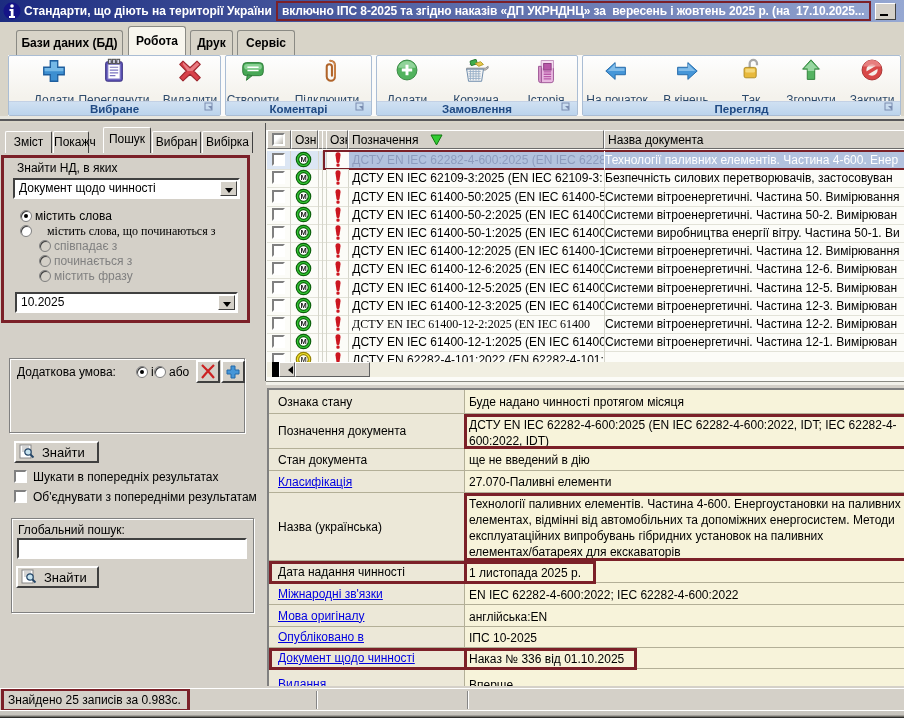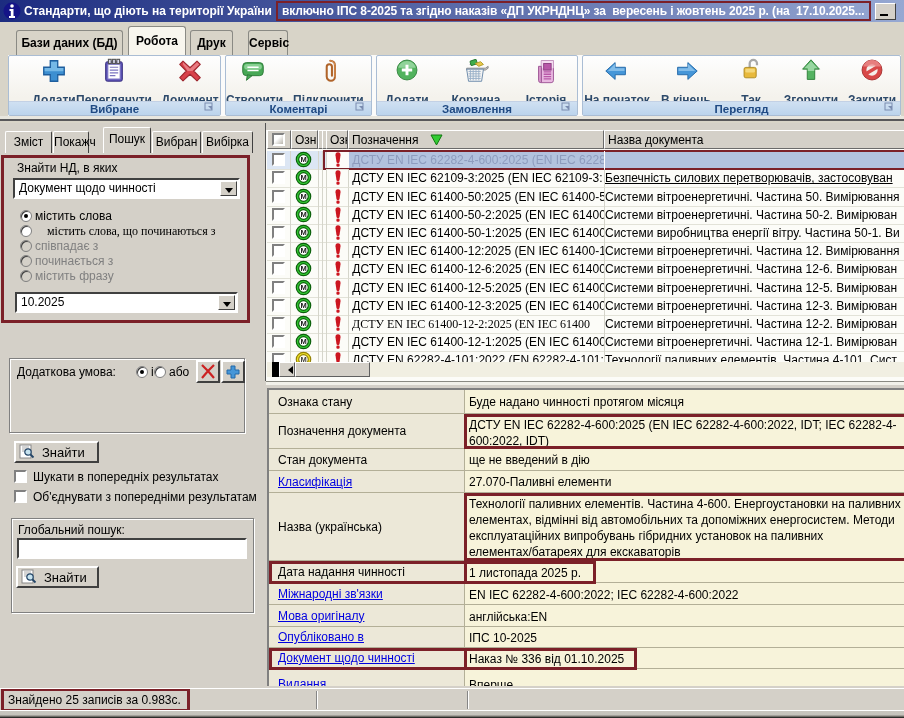--- a/index.html
+++ b/index.html
@@ -14,35 +14,35 @@
 #tabrow{left:0;top:22px;width:904px;height:34px;background:#d8d4c8;}
 .ttab{position:absolute;bottom:0;height:26px;background:#d8d4c8;border:1px solid #8a8a84;border-bottom:none;border-radius:3px 3px 0 0;font-weight:bold;font-size:12px;text-align:center;line-height:25px;}
 .ttab.act{height:30px;background:#f8f6ee;line-height:29px;}
 
 #ribbon{left:0;top:55px;width:904px;height:64px;background:#fbfbfa;}
 .rgroup{position:absolute;top:0px;height:61px;background:linear-gradient(#fefefe,#f4f2ec 70%);border:1px solid #aabdd4;border-radius:2px;}
 .rcap{position:absolute;left:0;bottom:0;width:100%;height:14px;background:linear-gradient(#cfe0f2,#bcd4ec);color:#204a83;font-weight:bold;font-size:11.5px;text-align:center;line-height:14px;border-top:1px solid #c3d1e5;}
 .launch{position:absolute;bottom:2px;width:11px;height:11px;}
 .rbtn{position:absolute;top:1px;text-align:center;color:#2d4a6b;font-size:12px;}
 .rbtn .ric{margin:0 auto;width:30px;height:28px;position:relative;}
-.rbtn .rlb{margin-top:8px;white-space:nowrap;line-height:14px;font-weight:bold;}
+.rbtn .rlb{margin-top:8px;white-space:nowrap;line-height:14px;}
 #ribline{left:0;top:119px;width:904px;height:4px;background:#d8d4c8;border-top:2px solid #58585a;}
 
 #lpanel{left:0;top:123px;width:256px;height:565px;background:#d4d0c8;overflow:hidden;}
 .ltab{position:absolute;top:8px;height:22px;background:#d4d0c8;border-top:1px solid #fff;border-left:1px solid #fff;border-right:1px solid #404040;border-radius:2px 2px 0 0;font-size:12px;text-align:center;line-height:21px;}
 .ltab.act{top:4px;height:26px;line-height:23px;}
 #redbox1{left:1px;top:32px;width:249px;height:168px;border:3px solid #7b2028;}
 .combo{position:absolute;background:#fff;border-top:2px solid #404040;border-left:2px solid #404040;border-bottom:2px solid #fff;border-right:2px solid #fff;height:21px;font-size:12px;line-height:17px;padding-left:4px;}
 .cbtn{position:absolute;right:1px;top:1px;width:17px;height:15px;background:#d4d0c8;border-top:1px solid #fff;border-left:1px solid #fff;border-right:1px solid #404040;border-bottom:1px solid #404040;}
 .cbtn:after{content:"";position:absolute;left:4px;top:6px;border:4px solid transparent;border-top:5px solid #000;}
 .radio{position:absolute;width:12px;height:12px;z-index:2;border-radius:50%;background:#fff;border:1px solid #808080;box-shadow:inset 1px 1px 0 #404040;}
 .radio.on:after{content:"";position:absolute;left:3px;top:3px;width:4px;height:4px;border-radius:50%;background:#000;}
 .radio.dis{background:#d4d0c8;}
 .rlabel{position:absolute;font-size:12px;white-space:nowrap;}
-.dis{color:#808080;}
+.dis{color:#808080;margin-left:19px;}
 .gbox{position:absolute;border:1px solid #808080;box-shadow:1px 1px 0 #fff inset, 1px 1px 0 #fff;}
 .btn3d{position:absolute;background:#d4d0c8;border-top:2px solid #fff;border-left:2px solid #fff;border-right:2px solid #404040;border-bottom:2px solid #404040;}
 .chk{position:absolute;width:13px;height:13px;background:#fff;border-top:2px solid #808080;border-left:2px solid #808080;border-bottom:2px solid #fff;border-right:2px solid #fff;}
 #redbox2{left:1px;top:688px;width:189px;height:24px;border:3px solid #7b2028;line-height:18px;padding-left:4px;font-size:12px;background:#d4d0c8;white-space:nowrap;}
 
 #grid{left:265px;top:123px;width:639px;height:258px;background:#fcfcf8;border-left:1px solid #555;}
 .hcell{position:absolute;top:7px;height:19px;background:#d4d0c8;border-top:1px solid #fff;border-left:1px solid #fff;border-right:1px solid #6a6a6a;border-bottom:1px solid #6a6a6a;font-size:12px;line-height:18px;padding-left:3px;overflow:hidden;white-space:nowrap;}
 .grow{position:absolute;left:1px;width:638px;height:19px;}
 .gcell{position:absolute;top:0;height:100%;border-right:1px solid #d5d5cb;border-bottom:1px solid #e2e2d8;overflow:hidden;white-space:nowrap;font-size:12px;line-height:18px;}
 
@@ -70,21 +70,21 @@
 <div class="abs" id="minbtn">
     <div></div>
   </div>
 
 <div class="abs" style="left:1px;top:25px;width:1px;height:94px;background:#9a9a94;"></div>
 <div class="abs" style="left:2px;top:25px;width:1px;height:94px;background:#ffffff;"></div>
 <div class="abs" id="tabrow">
   <div class="ttab" style="left:16px;width:107px;">Бази даних (БД)</div>
   <div class="ttab act" style="left:128px;width:58px;">Робота</div>
   <div class="ttab" style="left:190px;width:43px;">Друк</div>
-  <div class="ttab" style="left:248px;width:40px;">Сервіс</div>
+  <div class="ttab" style="left:237px;width:58px;">Сервіс</div>
 </div>
 
 <div class="abs" id="ribbon">
 <div class="abs" style="left:0;top:0;width:8px;height:64px;background:#d8d4c8;"></div>
     <div class="abs" style="left:901px;top:0;width:3px;height:64px;background:#d8d4c8;"></div>
     <div class="abs" style="left:0;top:61px;width:904px;height:3px;background:#e8e6de;"></div>
 <div class="rgroup" style="left:8px;width:213px;">
       <div class="rbtn" style="left:15px;width:60px;">
         <div class="ric"><svg width="28" height="28" viewBox="0 0 30 30">
             <path d="M11 4h8v7h7v8h-7v7h-8v-7H4v-8h7z" fill="#3d8fd1" stroke="#1e5e9e" stroke-width="1.4"></path>
@@ -103,21 +103,21 @@
               <rect x="18" y="2.5" width="3" height="4.5"></rect>
             </g>
           </svg></div>
         <div class="rlb">Переглянути</div>
       </div>
       <div class="rbtn" style="left:151px;width:60px;">
         <div class="ric"><svg width="28" height="28" viewBox="0 0 30 30">
             <path d="M7.5 4.5 15 11.5 22.5 4.5 26 8 19 15 26 22 22.5 25.5 15 18.5 7.5 25.5 4 22 11 15 4 8z" fill="#d8414a" stroke="#9e2830" stroke-width="1.2" stroke-linejoin="round"></path>
             <path d="M7.5 5.5 15 12.5 22.5 5.5 25 8 17.5 15h-5L7.5 8z" fill="#ec8a90" opacity="0.8"></path>
           </svg></div>
-        <div class="rlb">Документ</div>
+        <div class="rlb">Видалити</div>
       </div>
       <div class="rcap">Вибране<svg class="launch" style="right:5px;" viewBox="0 0 11 11">
           <rect x="1" y="1" width="7" height="7" fill="none" stroke="#7a8cb0"></rect>
           <path d="M4 4h4v4z" fill="#7a8cb0"></path>
         </svg></div>
     </div>
 <div class="rgroup" style="left:225px;width:147px;">
       <div class="rbtn" style="left:0px;width:54px;">
         <div class="ric"><svg width="28" height="28" viewBox="0 0 30 30">
             <rect x="4" y="6" width="22" height="14" rx="4" fill="#47a855" stroke="#2c7a38"></rect>
@@ -313,20 +313,21 @@
 <div class="gcell" style="left:56px;width:4px;background:#dce6f4;"></div>
 <div class="abs" style="left:56px;top:-1px;width:582px;height:20px;border:2px solid #7b2028;border-right:none;"></div>
       <div class="abs" style="left:82px;top:1px;width:556px;height:16px;background:#b2c2de;"></div>
 <div class="gcell" style="left:60px;width:22px;background:transparent;border-right:none;">
         <svg width="8" height="15" viewBox="0 0 8 15" style="position:absolute;left:7px;top:1px;">
           <path d="M4 0.3c1.8 0 2.7 1.2 2.5 3L5.6 9.5c-.15 1-.8 1.6-1.6 1.6s-1.45-.6-1.6-1.6L1.5 3.3C1.3 1.5 2.2 0.3 4 0.3z" fill="#cc1620"></path>
           <rect x="2.4" y="11.6" width="3.2" height="3.2" rx="1.2" fill="#cc1620"></rect>
         </svg>
       </div>
 <div class="gcell" style="left:82px;width:256px;background:transparent;color:#8e9cbe;border-right:1px solid #fff;border-bottom:none;">&nbsp;ДСТУ EN IEC 62282-4-600:2025 (EN IEC 6228</div>
+<div class="gcell" style="left:338px;width:300px;background:transparent;color:#fff;border-bottom:none;">Технології паливних елементів. Частина 4-600. Енер</div>
 </div>
 <div class="grow" style="top:46.4px;">
 <div class="gcell" style="left:0;width:24px;">
         <div class="chk" style="left:5px;top:2px;"></div>
       </div>
 <div class="gcell" style="left:24px;width:28px;">
         <svg width="17" height="17" viewBox="0 0 17 17" style="position:absolute;left:4px;top:0px;">
           <circle cx="8.5" cy="8.5" r="7.2" fill="#33cc33" stroke="#0a5f0a" stroke-width="1.2"></circle>
           <circle cx="8.5" cy="8.5" r="4.8" fill="#fff" stroke="#0a5f0a" stroke-width="1.2"></circle>
           <text x="8.5" y="11.3" font-size="7.5" font-weight="bold" text-anchor="middle" fill="#222" font-family="Liberation Sans">M</text>
@@ -334,21 +335,21 @@
       </div>
 <div class="gcell" style="left:52px;width:4px;"></div>
 <div class="gcell" style="left:56px;width:4px;"></div>
 <div class="gcell" style="left:60px;width:22px;">
         <svg width="8" height="15" viewBox="0 0 8 15" style="position:absolute;left:7px;top:1px;">
           <path d="M4 0.3c1.8 0 2.7 1.2 2.5 3L5.6 9.5c-.15 1-.8 1.6-1.6 1.6s-1.45-.6-1.6-1.6L1.5 3.3C1.3 1.5 2.2 0.3 4 0.3z" fill="#cc1620"></path>
           <rect x="2.4" y="11.6" width="3.2" height="3.2" rx="1.2" fill="#cc1620"></rect>
         </svg>
       </div>
 <div class="gcell" style="left:82px;width:256px;">&nbsp;ДСТУ EN IEC 62109-3:2025 (EN IEC 62109-3:</div>
-<div class="gcell" style="left:338px;width:300px;text-decoration:underline;">Безпечність силових перетворювачів, застосовуван</div>
+<div class="gcell" style="left:338px;width:300px;">Безпечність силових перетворювачів, застосовуван</div>
 </div>
 <div class="grow" style="top:64.6px;">
 <div class="gcell" style="left:0;width:24px;">
         <div class="chk" style="left:5px;top:2px;"></div>
       </div>
 <div class="gcell" style="left:24px;width:28px;">
         <svg width="17" height="17" viewBox="0 0 17 17" style="position:absolute;left:4px;top:0px;">
           <circle cx="8.5" cy="8.5" r="7.2" fill="#33cc33" stroke="#0a5f0a" stroke-width="1.2"></circle>
           <circle cx="8.5" cy="8.5" r="4.8" fill="#fff" stroke="#0a5f0a" stroke-width="1.2"></circle>
           <text x="8.5" y="11.3" font-size="7.5" font-weight="bold" text-anchor="middle" fill="#222" font-family="Liberation Sans">M</text>
@@ -554,21 +555,20 @@
       </div>
 <div class="gcell" style="left:52px;width:4px;"></div>
 <div class="gcell" style="left:56px;width:4px;"></div>
 <div class="gcell" style="left:60px;width:22px;">
         <svg width="8" height="15" viewBox="0 0 8 15" style="position:absolute;left:7px;top:1px;">
           <path d="M4 0.3c1.8 0 2.7 1.2 2.5 3L5.6 9.5c-.15 1-.8 1.6-1.6 1.6s-1.45-.6-1.6-1.6L1.5 3.3C1.3 1.5 2.2 0.3 4 0.3z" fill="#cc1620"></path>
           <rect x="2.4" y="11.6" width="3.2" height="3.2" rx="1.2" fill="#cc1620"></rect>
         </svg>
       </div>
 <div class="gcell" style="left:82px;width:256px;">&nbsp;ДСТУ EN 62282-4-101:2022 (EN 62282-4-101:</div>
-<div class="gcell" style="left:338px;width:300px;">Технології паливних елементів. Частина 4-101. Сист</div>
 </div>
 <div class="abs" style="left:1px;top:239px;width:638px;height:15px;background:#f1efe2;">
 <div class="abs" style="left:5px;top:0;width:7px;height:15px;background:#000;"></div>
 <div class="abs" style="left:12px;top:0;width:16px;height:15px;background:#d4d0c8;border-top:1px solid #fff;border-left:1px solid #fff;border-right:1px solid #606060;border-bottom:1px solid #606060;">
         <div style="position:absolute;left:4px;top:3px;border:4px solid transparent;border-right:5px solid #000;"></div>
       </div>
 <div class="abs" style="left:28px;top:0;width:75px;height:15px;background:#d4d0c8;border-top:1px solid #fff;border-left:1px solid #fff;border-right:1px solid #606060;border-bottom:1px solid #606060;"></div>
 </div>
 </div>
 <div class="abs" style="left:266px;top:381px;width:638px;height:4px;border-top:1px solid #8a8a82;background:#f2f1ea;"></div>

